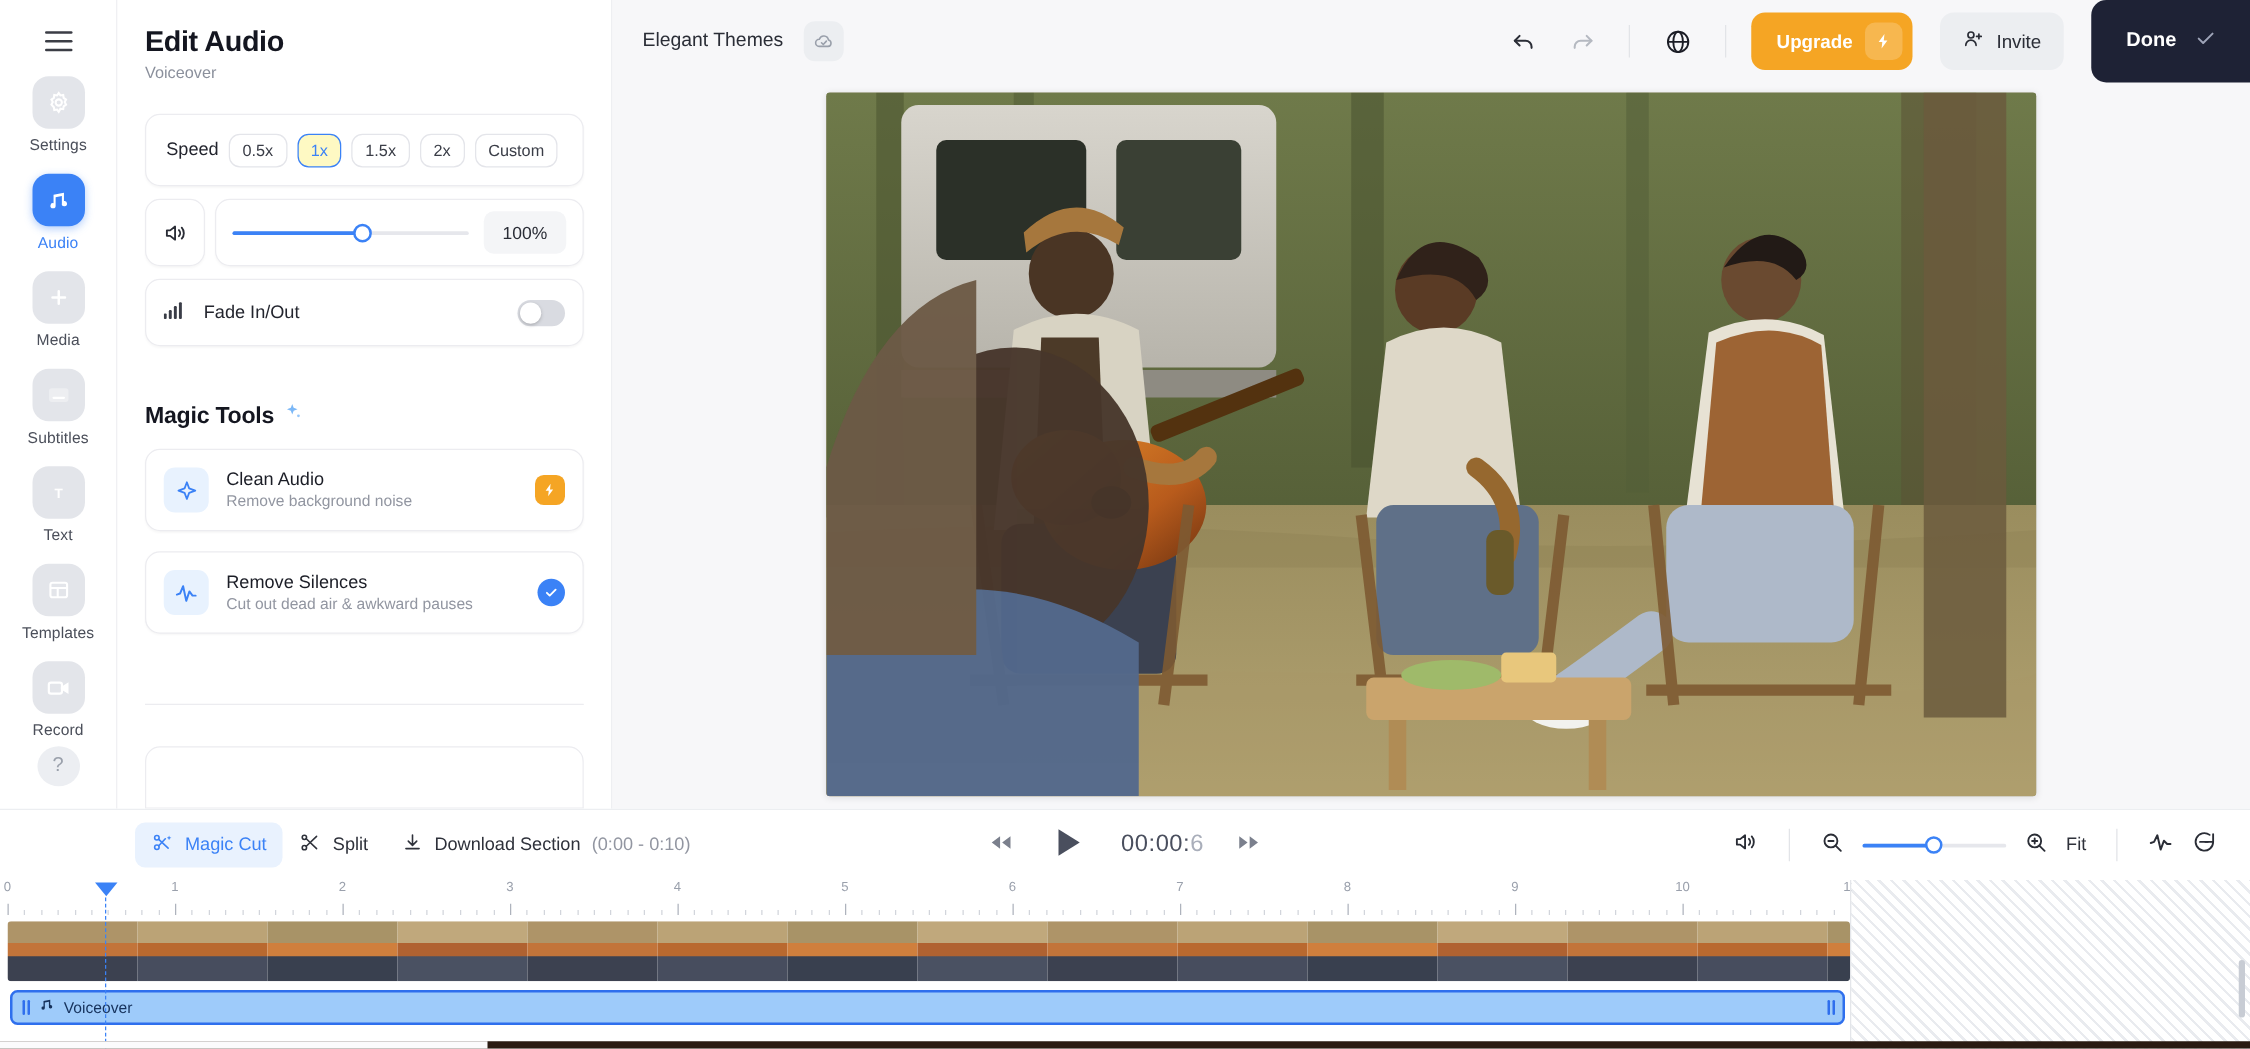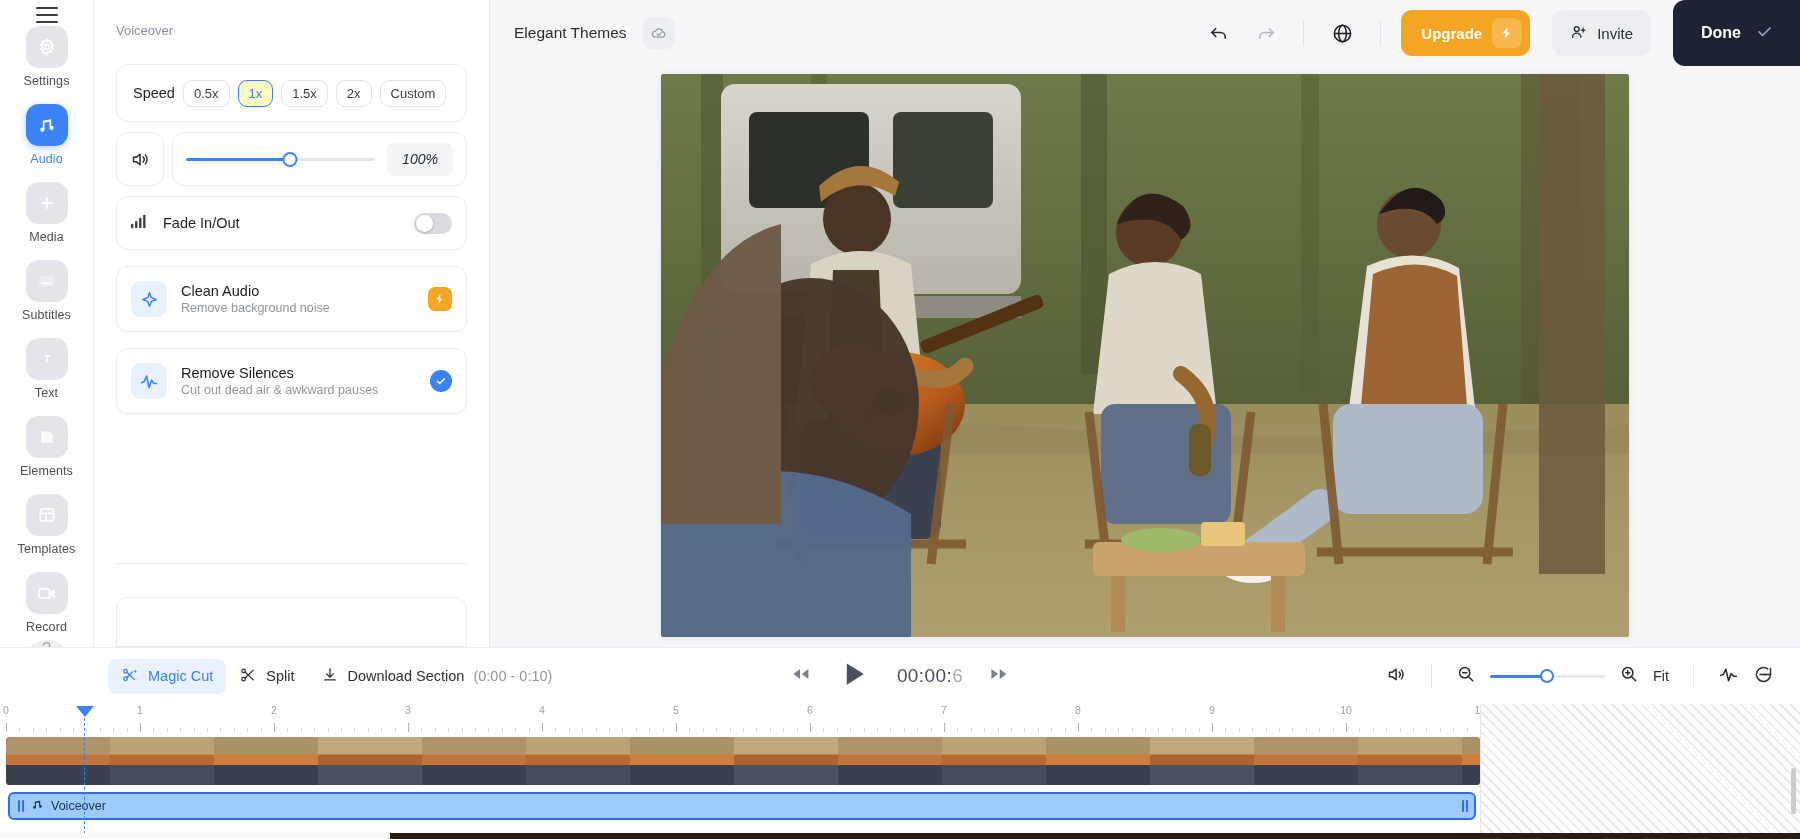--- a/index.html
+++ b/index.html
@@ -71,21 +71,21 @@
   .vol-slider-card { flex:1; height:54px; display:flex; align-items:center; padding: 0 13px; gap:12px;}
   .slider { flex:1; position:relative; height: 16px; display:flex; align-items:center; cursor:pointer;}
   .slider .track { position:absolute; left:0; right:0; height:3px; background:#e6e7ec; border-radius:2px;}
   .slider .fill  { position:absolute; left:0; height:3px; background:#3b82f6; border-radius:2px;}
   .slider .knob  {
     position:absolute; width:15px; height:15px; border-radius:50%;
     background:#fff; border:2.5px solid #3b82f6; transform: translateX(-50%);
   }
   .vol-value {
     min-width: 66px; height: 34px; background:#f4f5f7; border-radius:8px;
-    display:flex; align-items:center; justify-content:center; font-size:14px; color:#2a2d36;font-style:italic;
+    display:flex; align-items:center; justify-content:center; font-size:14px; color:#2a2d36;
   }
 
   .fade-card { margin-top: 10px; height: 54px; display:flex; align-items:center; padding: 0 14px; gap: 14px;}
   .fade-label { font-size: 14.5px; color:#23252e; flex:1; }
   .toggle {
     width: 38px; height: 21px; border-radius: 11px; background:#d9dbe1; position:relative; cursor:pointer;
   }
   .toggle .knob { position:absolute; top:2px; left:2px; width:17px; height:17px; border-radius:50%;
     background:#fff; box-shadow:0 1px 3px rgba(0,0,0,.22); }
 
@@ -233,28 +233,20 @@
 
       <div class="rail-item">
         <div class="rail-icon">
           <svg width="20" height="20" viewBox="0 0 24 24" fill="#fff">
             <text x="12" y="17" font-size="13" font-family="Liberation Sans, sans-serif" font-weight="700" text-anchor="middle">T</text>
           </svg>
         </div>
         <div class="rail-label">Text</div>
       </div>
 
-      <div class="rail-item">
-        <div class="rail-icon">
-          <svg width="20" height="20" viewBox="0 0 24 24" fill="#fff" opacity=".85">
-            <path d="M5 5h9l5 5v9H5z"></path>
-          </svg>
-        </div>
-        <div class="rail-label">Elements</div>
-      </div>
 
       <div class="rail-item">
         <div class="rail-icon">
           <svg width="20" height="20" viewBox="0 0 24 24" fill="none" stroke="#fff" stroke-width="2">
             <rect x="4" y="5" width="16" height="14" rx="2"></rect>
               <path d="M4 10h16M11 10v9"></path>
           </svg>
         </div>
         <div class="rail-label">Templates</div>
       </div>
@@ -267,20 +259,21 @@
           </svg>
         </div>
         <div class="rail-label">Record</div>
       </div>
 
       <div class="rail-spacer"></div>
       <div class="help-btn">?</div>
     </div>
 
     <div class="panel">
+      <div class="panel-title">Edit Audio</div>
       <div class="panel-sub">Voiceover</div>
 
       <div class="card speed-card">
         <div class="speed-label">Speed</div>
         <div class="chip">0.5x</div>
         <div class="chip active">1x</div>
         <div class="chip">1.5x</div>
         <div class="chip">2x</div>
         <div class="chip">Custom</div>
       </div>
@@ -311,20 +304,29 @@
             <rect x="9" y="4.5" width="2.6" height="11.5" rx="1"></rect>
               <rect x="13.5" y="1" width="2.6" height="15" rx="1"></rect>
           </svg>
         </span>
         <div class="fade-label">Fade In/Out</div>
         <div class="toggle">
             <div class="knob"></div>
           </div>
       </div>
 
+      <div class="magic-head">
+        <h3>Magic Tools</h3>
+        <span>
+          <svg width="17" height="17" viewBox="0 0 24 24" fill="#7cb8f7">
+            <path d="M11 3l1.6 4.4L17 9l-4.4 1.6L11 15l-1.6-4.4L5 9l4.4-1.6z"></path>
+            <circle cx="18" cy="16.5" r="1.6" opacity=".8"></circle>
+          </svg>
+        </span>
+      </div>
 
       <div class="card tool-card">
         <div class="tool-ico">
           <svg width="19" height="19" viewBox="0 0 24 24" fill="none" stroke="#3b82f6" stroke-width="1.8" stroke-linejoin="round">
             <path d="M12 3.5l2.3 6.2 6.2 2.3-6.2 2.3L12 20.5l-2.3-6.2L3.5 12l6.2-2.3z"></path>
           </svg>
         </div>
         <div class="tool-txt">
           <div class="tool-title">Clean Audio</div>
           <div class="tool-desc">Remove background noise</div>

